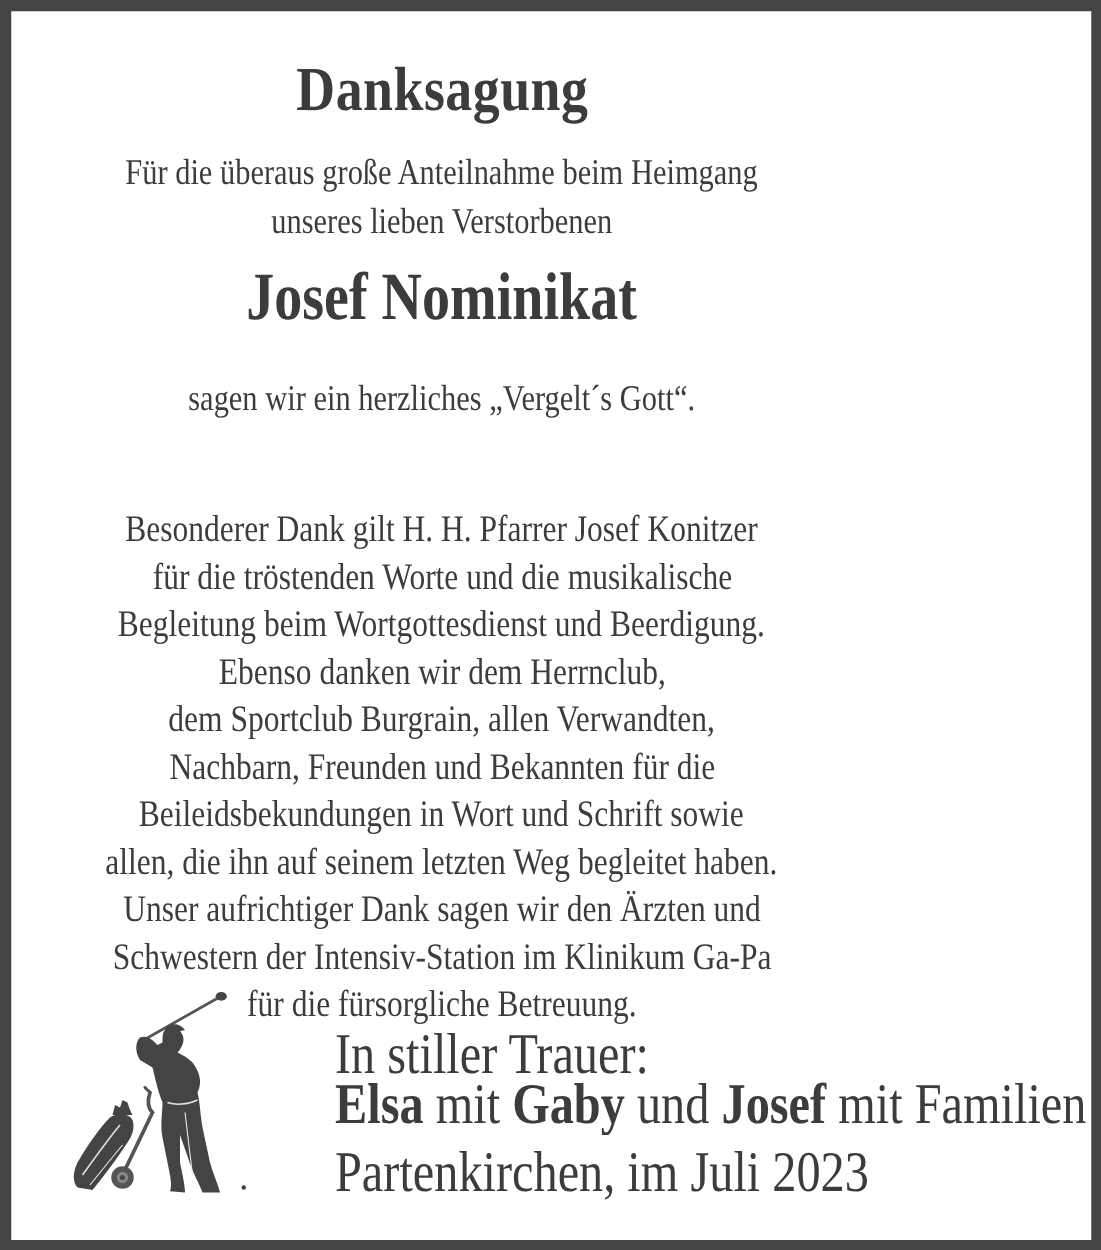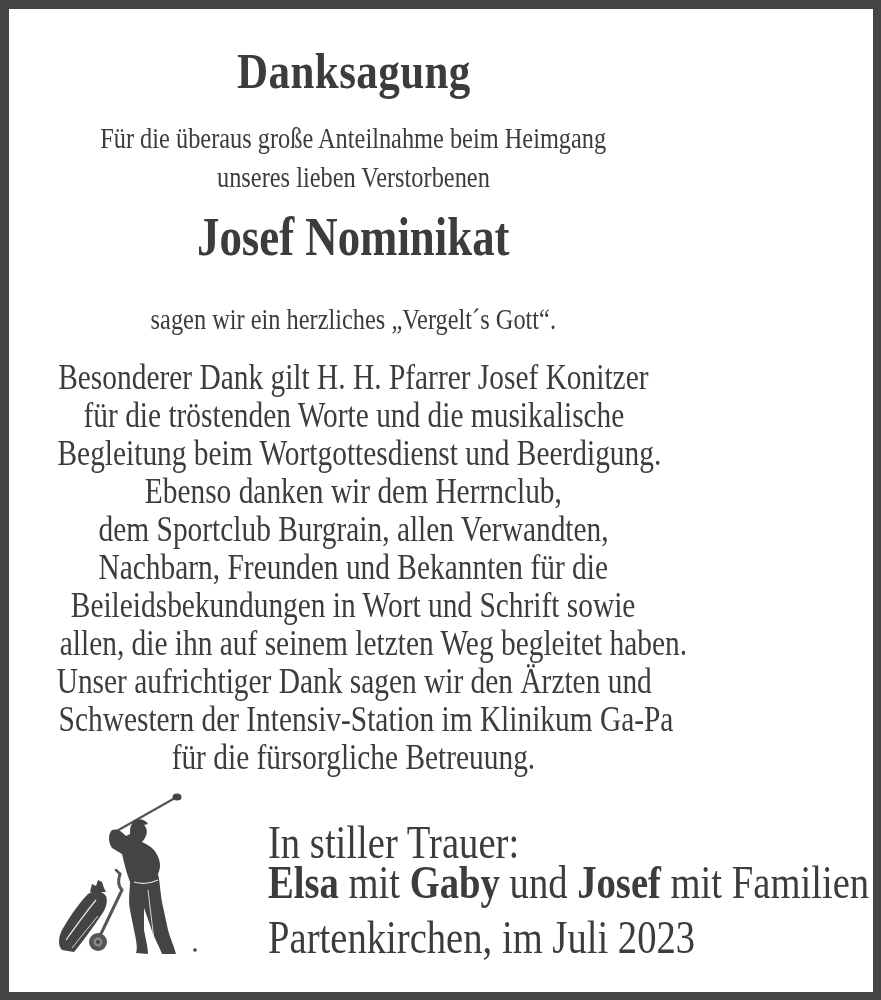--- a/index.html
+++ b/index.html
@@ -48,22 +48,23 @@
       line-height: 40px;
     }
     .intro .cond { transform: scaleX(0.84); }
     .name {
       top: 206px;
       font-size: 54px;
       font-weight: bold;
     }
     .name .cond { transform: scaleX(0.83); }
     .body-line {
-      font-size: 35px;
+      font-size: 30px;
       line-height: 40px;
+      margin-top: 46px;
     }
     .body-line .cond { transform: scaleX(0.84); }
 
     .golfer {
       position: absolute;
       left: 50px;
       top: 790px;
       width: 160px;
       height: 170px;
     }

